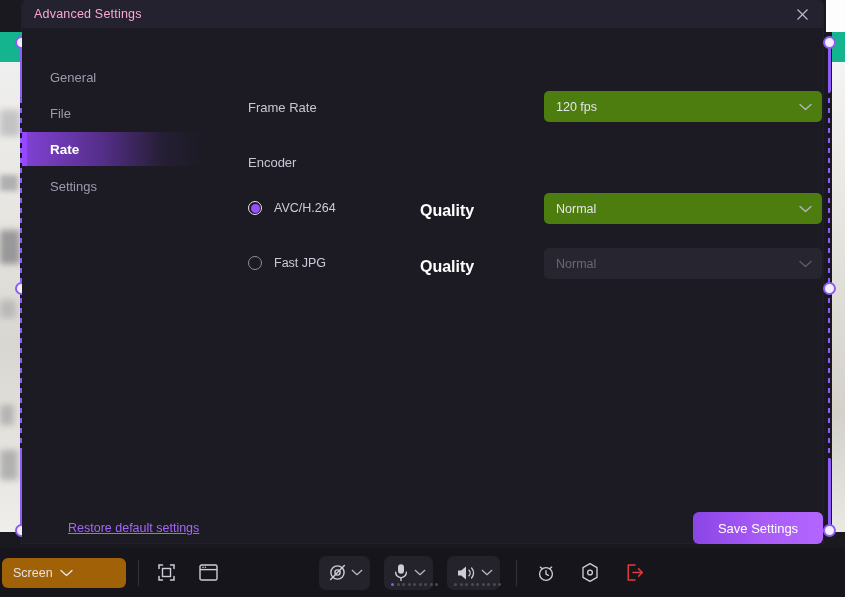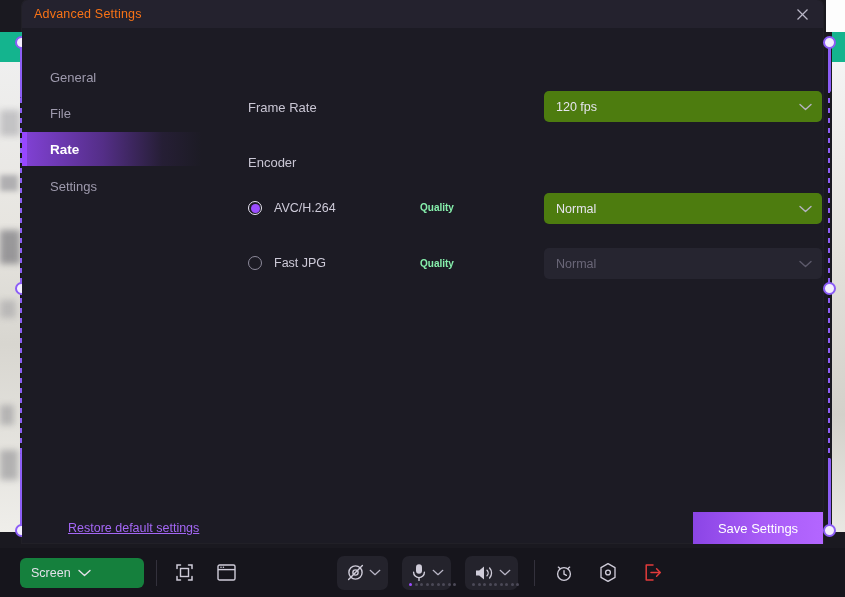--- a/index.html
+++ b/index.html
@@ -78,21 +78,21 @@
     border-radius: 6px 6px 0 0;
     box-shadow: 0 0 0 1px rgba(255,255,255,0.03);
   }
   .titlebar {
     position: relative; height: 28px; width: 100%;
     background: #24222e;
     border-radius: 6px 6px 0 0;
     display: flex; align-items: center;
   }
   .title-text {
-    margin-left: 12px; font-size: 12.5px; color: #f97316; letter-spacing: .2px;
+    margin-left: 12px; font-size: 12.5px; color: #f9a8d4; letter-spacing: .2px;
   }
   .close-btn {
     position: absolute; right: 10px; top: 4px; width: 22px; height: 20px;
     display: flex; align-items: center; justify-content: center;
     color: #b9b6c6; cursor: pointer;
   }
   .close-btn svg { display: block; }
 
   .dialog-body { position: relative; width: 100%; height: 515px; }
 
@@ -112,21 +112,21 @@
     background: #9747ff;
   }
   .side-gap { height: 1px; }
 
   
   .pane { position: absolute; left: 180px; top: 32px; right: 0; bottom: 0; }
 
   .row { position: absolute; display: flex; align-items: center; }
 
   .label { font-size: 13px; color: #c9c6d4; }
-  .label-strong { font-size: 10px; color: #86efac; font-weight: bold; }
+  .label-strong { font-size: 16px; color: #ffffff; font-weight: bold; }
 
   .dropdown {
     position: absolute; width: 278px; height: 31px;
     background: #4d7c0f; border-radius: 5px;
     display: flex; align-items: center; padding: 0 10px 0 12px;
     cursor: pointer;
   }
   .dropdown .dd-val { font-size: 12.5px; color: #e6e4ee; flex: 1; }
   .dropdown .chev { color: #b6b3c3; display: flex; align-items: center; }
   .dropdown.disabled { background: #262530; cursor: default; }
@@ -146,31 +146,31 @@
   .radio-label { font-size: 12.5px; color: #cdcad8; }
 
   
   .restore-link {
     position: absolute; left: 46px; top: 493px;
     font-size: 12.5px; color: #a467f5; text-decoration: underline; cursor: pointer;
   }
   .save-btn {
     position: absolute; left: 671px; top: 484px; width: 130px; height: 32px;
     background: linear-gradient(90deg,#8b45e6 0%,#a95cf7 55%,#b366ff 100%);
-    border-radius: 0; border: none; color: #fff; font-size: 13px;
+    border-radius: 6px; border: none; color: #fff; font-size: 13px;
     font-family: "Liberation Sans", sans-serif; cursor: pointer;
   }
 
   
   .toolbar {
     position: absolute; left: 0; top: 548px; width: 845px; height: 49px;
     background: #16151c; display: flex; align-items: center;
   }
   .tb-select {
-    margin-left: 20px; width: 124px; height: 30px; background: #15803d;
+    margin-left: 2px; width: 124px; height: 30px; background: #a16207;
     border-radius: 6px; display: flex; align-items: center; padding: 0 20px 0 11px;
     cursor: pointer;
   }
   .tb-select span { font-size: 12.5px; color: #e3e1ea; flex: 1; }
   .tb-sep { width: 1px; height: 26px; background: #33313c; margin: 0 12px; }
   .tb-icon {
     width: 30px; height: 30px; display: flex; align-items: center; justify-content: center;
     color: #cfccd9; cursor: pointer;
   }
   .tb-group {

